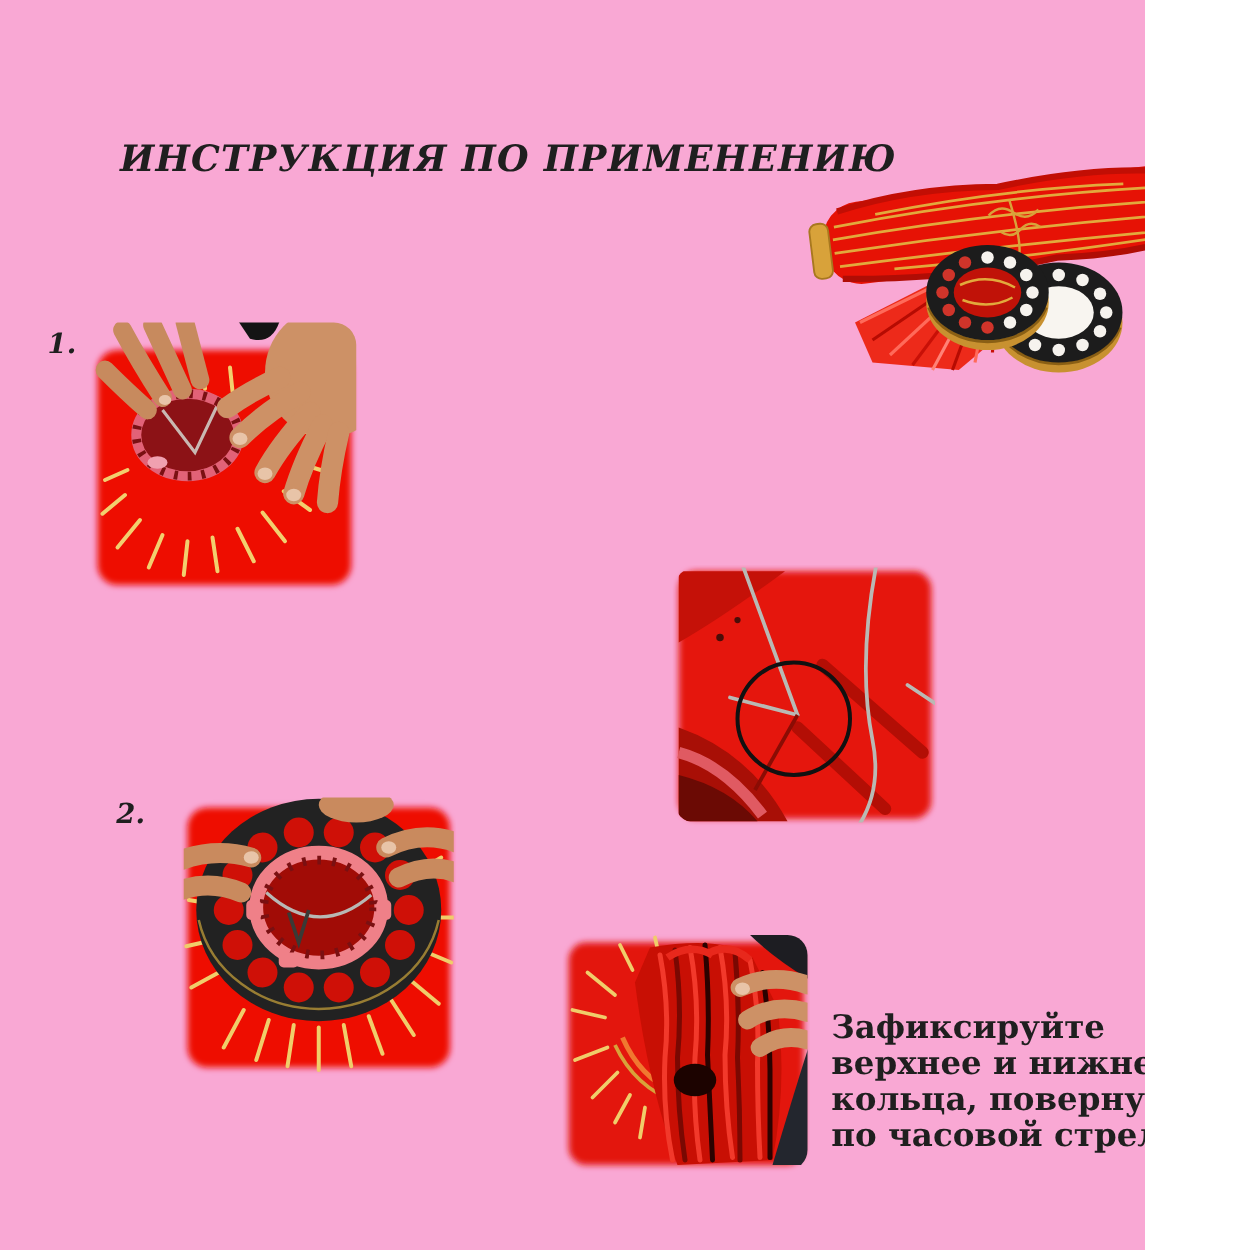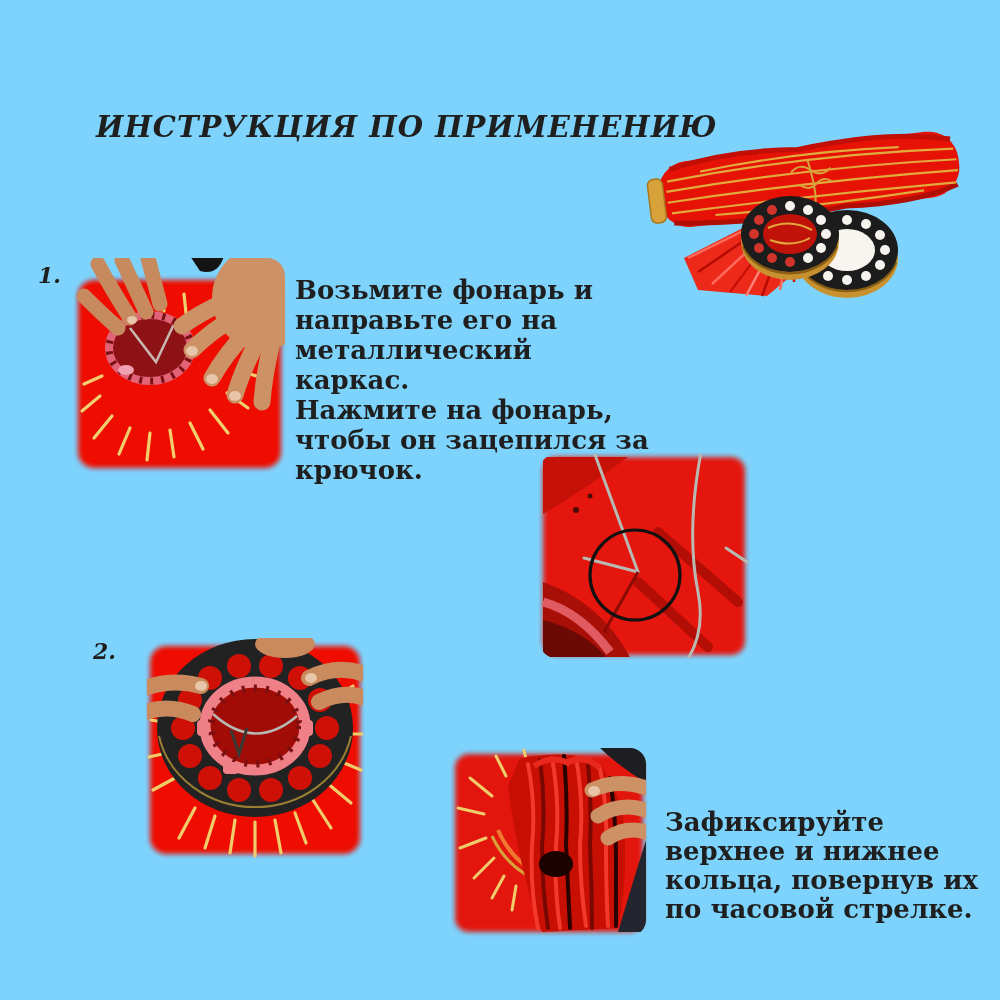--- a/index.html
+++ b/index.html
@@ -1,17 +1,17 @@
 <!DOCTYPE html>
 <html><head>
 <meta charset="utf-8">
 <style>
   html,body{margin:0;padding:0;}
   body{background:#ffffff;font-family:"DejaVu Serif","Liberation Serif",serif;}
-  .page{position:relative;width:1000px;height:1000px;background:#7dd3fc;overflow:hidden;}
+  .page{position:relative;width:916px;height:1000px;background:#f9a8d4;overflow:hidden;}
   .abs{position:absolute;}
   .title{left:96px;top:110px;font-size:29px;font-weight:bold;font-style:italic;
          color:#1f1f1f;letter-spacing:1px;white-space:nowrap;}
   .step-num{font-size:22px;font-weight:bold;font-style:italic;color:#1f1f1f;}
   .step-num-1{left:38px;top:262px;}
   .step-num-2{left:93px;top:638px;}
   .step-text{font-size:26px;font-weight:bold;color:#1f1f1f;line-height:30px;
              white-space:pre-line;}
   .step-text-1{left:295px;top:275px;width:360px;}
   .step-text-2{left:665px;top:808px;width:340px;line-height:29px;}
@@ -165,26 +165,20 @@
           <path d="M199,90 Q192,120 190,146"></path>
           <path d="M152,46 Q126,58 110,70"></path>
         </g>
         <ellipse cx="120" cy="95" rx="6" ry="5" fill="#e8c4a8"></ellipse>
         <ellipse cx="140" cy="123" rx="6" ry="5" fill="#e8c4a8"></ellipse>
         <ellipse cx="163" cy="140" rx="6" ry="5" fill="#e8c4a8"></ellipse>
       </g>
     </g>
   </svg>
 
-  <div class="abs step-text step-text-1">Возьмите фонарь и
-направьте его на
-металлический каркас.
-Нажмите на фонарь,
-чтобы он зацепился за
-крючок.</div>
 
   <svg class="abs" style="left:538px;top:452px" width="212" height="210" viewBox="0 0 212 210">
     <defs>
       <clipPath id="clip3">
           <rect x="2" y="2" width="208" height="204" rx="16"></rect>
         </clipPath>
       <filter id="soft3" x="-20%" y="-20%" width="140%" height="140%">
           <feGaussianBlur stdDeviation="2.5"></feGaussianBlur>
         </filter>
     </defs>

